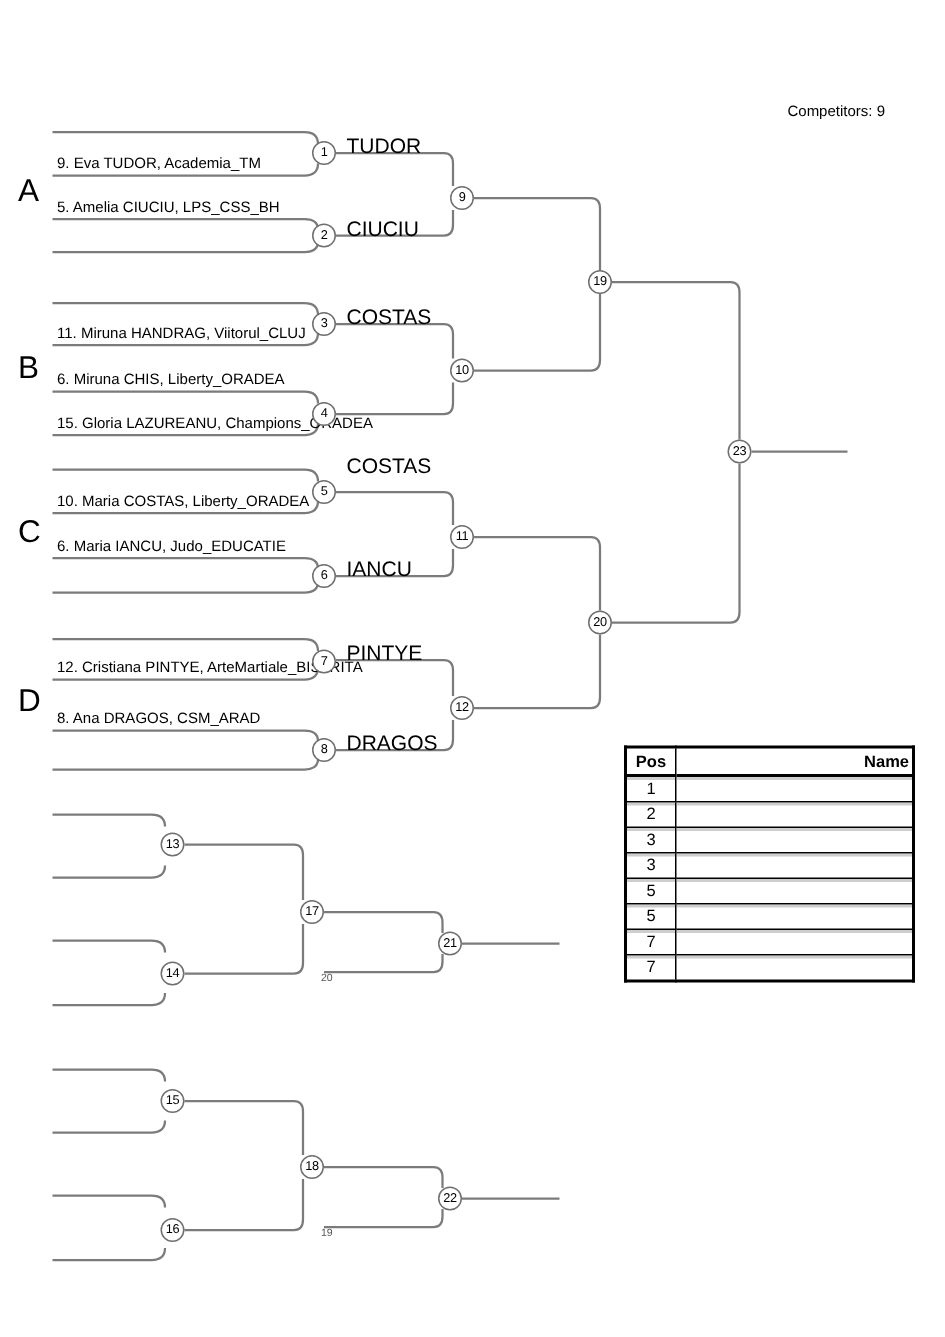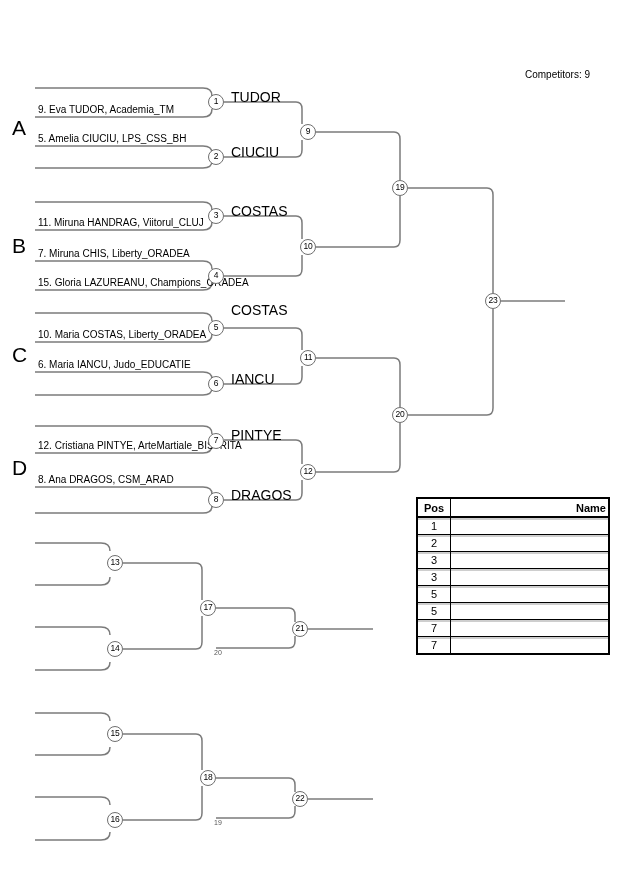--- a/index.html
+++ b/index.html
@@ -109,21 +109,21 @@
   </svg>
 
   <div class="gl" style="top:116px">A</div>
   <div class="gl" style="top:234px">B</div>
   <div class="gl" style="top:343px">C</div>
   <div class="gl" style="top:456px">D</div>
 
   <div class="entry" style="top:104px">9. Eva TUDOR, Academia_TM</div>
   <div class="entry" style="top:133px">5. Amelia CIUCIU, LPS_CSS_BH</div>
   <div class="entry" style="top:217px">11. Miruna HANDRAG, Viitorul_CLUJ</div>
-  <div class="entry" style="top:248px">7. Miruna CHIS, Liberty_ORADEA</div>
+  <div class="entry" style="top:248px">6. Miruna CHIS, Liberty_ORADEA</div>
   <div class="entry" style="top:277px">15. Gloria LAZUREANU, Champions_ORADEA</div>
   <div class="entry" style="top:329px">10. Maria COSTAS, Liberty_ORADEA</div>
   <div class="entry" style="top:359px">6. Maria IANCU, Judo_EDUCATIE</div>
   <div class="entry" style="top:440px">12. Cristiana PINTYE, ArteMartiale_BISTRITA</div>
   <div class="entry" style="top:474px">8. Ana DRAGOS, CSM_ARAD</div>
 
   <div class="adv" style="top:89px">TUDOR</div>
   <div class="adv" style="top:144px">CIUCIU</div>
   <div class="adv" style="top:203px">COSTAS</div>
   <div class="adv" style="top:302px">COSTAS</div>

